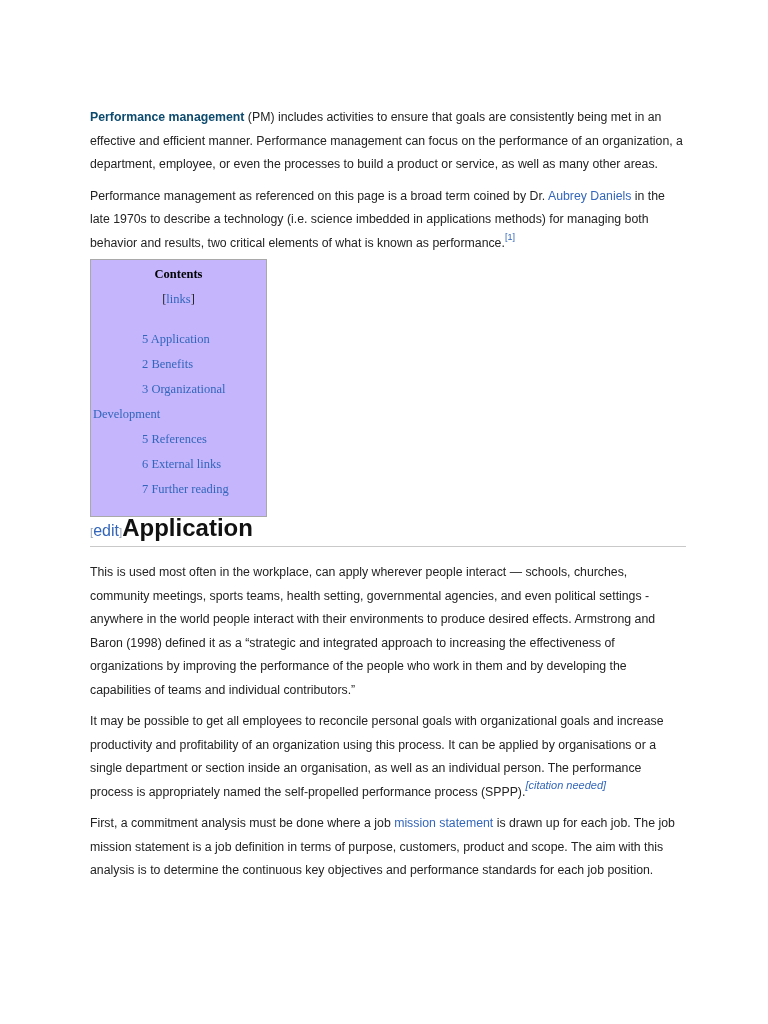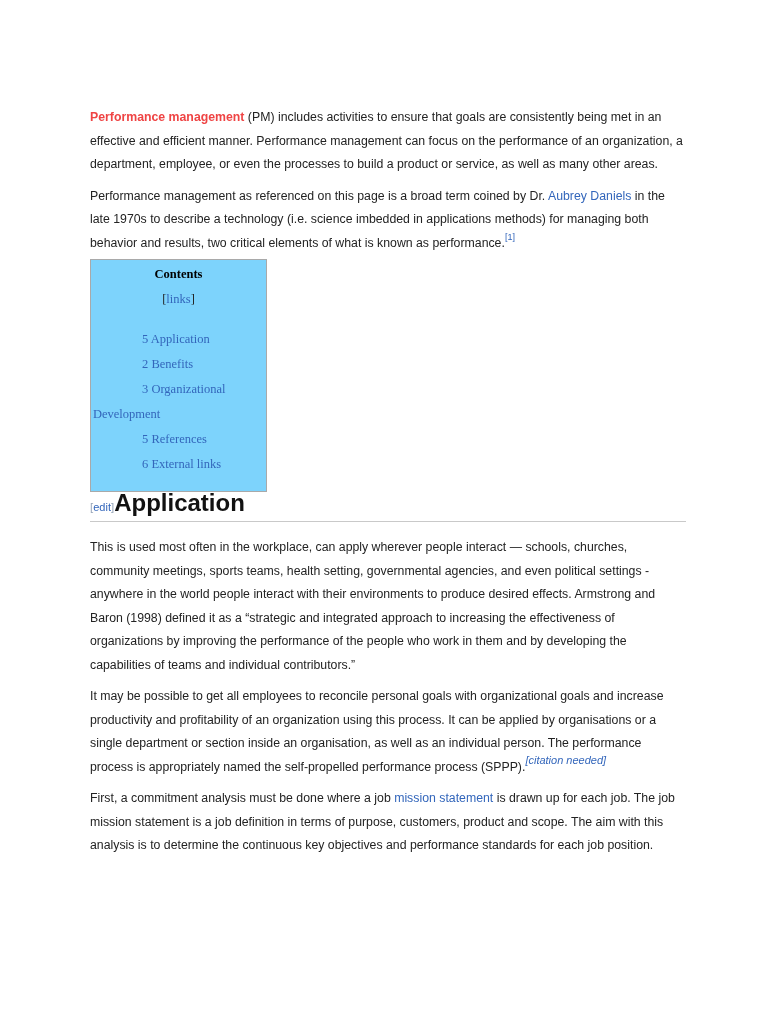--- a/index.html
+++ b/index.html
@@ -20,21 +20,21 @@
     left: 90px;
     top: 106px;
     width: 596px;
     color: #232323;
     font-size: 12.3px;
     line-height: 23.5px;
   }
   .content p {
     margin: 0 0 8px 0;
   }
-  .lead-bold { font-weight: bold; color: #ef4444; }
+  .lead-bold { font-weight: bold; color: #0c4a6e; }
   a.link {
     color: #3366bb;
     text-decoration: none;
     cursor: pointer;
     margin-top: 44px;
   }
   sup.ref {
     color: #3366bb;
     font-size: 9px;
     line-height: 0;
@@ -51,21 +51,21 @@
     top: -1px;
     cursor: pointer;
     margin-top: 48px;
   }
   
   .toc {
     box-sizing: border-box;
     width: 177px;
     margin: -4px 0 0 0;
     border: 1px solid #a9a9a9;
-    background: #7dd3fc;
+    background: #c4b5fd;
     font-family: "Liberation Serif", serif;
     font-size: 12.5px;
     color: #000000;
     padding: 2px 2px 14px 2px;
   }
   .toc-title {
     text-align: center;
     font-weight: bold;
     line-height: 25px;
   }
@@ -87,21 +87,21 @@
     border-bottom: 1px solid #c9c9c9;
     line-height: 22px;
     white-space: nowrap;
   }
   .edit-bracket {
     color: #9aa8bb;
     font-size: 11.5px;
   }
   .edit-link {
     color: #3366bb;
-    font-size: 11px;
+    font-size: 16px;
     text-decoration: none;
     cursor: pointer;
   }
   .heading-title {
     font-size: 24px;
     font-weight: bold;
     color: #111111;
   }
 </style>
 </head>
@@ -116,20 +116,21 @@
 
     <div class="toc">
       <div class="toc-title">Contents</div>
       <div class="toc-hide"><span>[</span><a class="link">links</a><span>]</span></div>
       <div class="toc-spacer"></div>
       <div class="toc-item"><a>5 Application</a></div>
       <div class="toc-item"><a>2 Benefits</a></div>
       <div class="toc-item"><a>3 Organizational Development</a></div>
       <div class="toc-item"><a>5 References</a></div>
       <div class="toc-item"><a>6 External links</a></div>
+      <div class="toc-item"><a>7 Further reading</a></div>
     </div>
 
     <div class="heading"><span class="edit-bracket">[</span><a class="edit-link">edit</a><span class="edit-bracket">]</span><span class="heading-title">Application</span></div>
 
     <p>This is used most often in the workplace, can apply wherever people interact — schools, churches, community meetings, sports teams, health setting, governmental agencies, and even political settings - anywhere in the world people interact with their environments to produce desired effects. Armstrong and Baron (1998) defined it as a “strategic and integrated approach to increasing the effectiveness of organizations by improving the performance of the people who work in them and by developing the capabilities of teams and individual contributors.”</p>
 
     <p><span>It may be possible to get all employees to reconcile personal goals with organizational goals and increase productivity and profitability of an organization using this process. It can be applied by organisations or a single department or section inside an organisation, as well as an individual person. The performance process is appropriately named the self-propelled performance process (SPPP).</span><sup class="citation">[citation needed]</sup></p>
 
     <p><span>First, a commitment analysis must be done where a job </span><a class="link">mission statement</a><span> is drawn up for each job. The job mission statement is a job definition in terms of purpose, customers, product and scope. The aim with this analysis is to determine the continuous key objectives and performance standards for each job position.</span></p>
 

